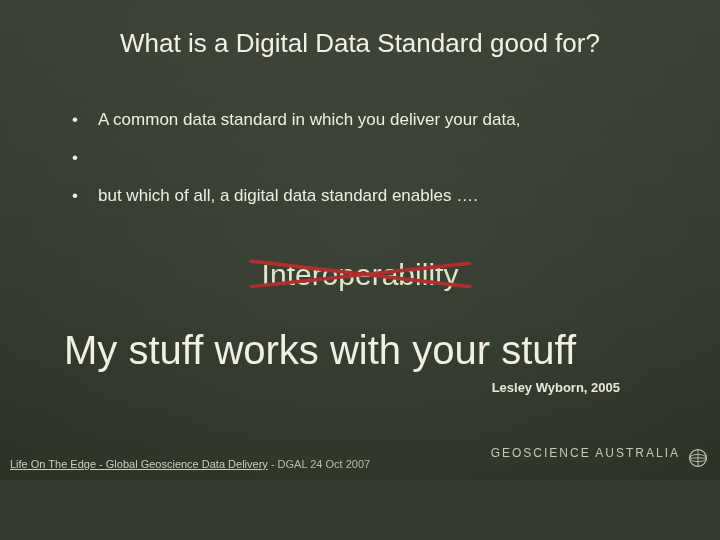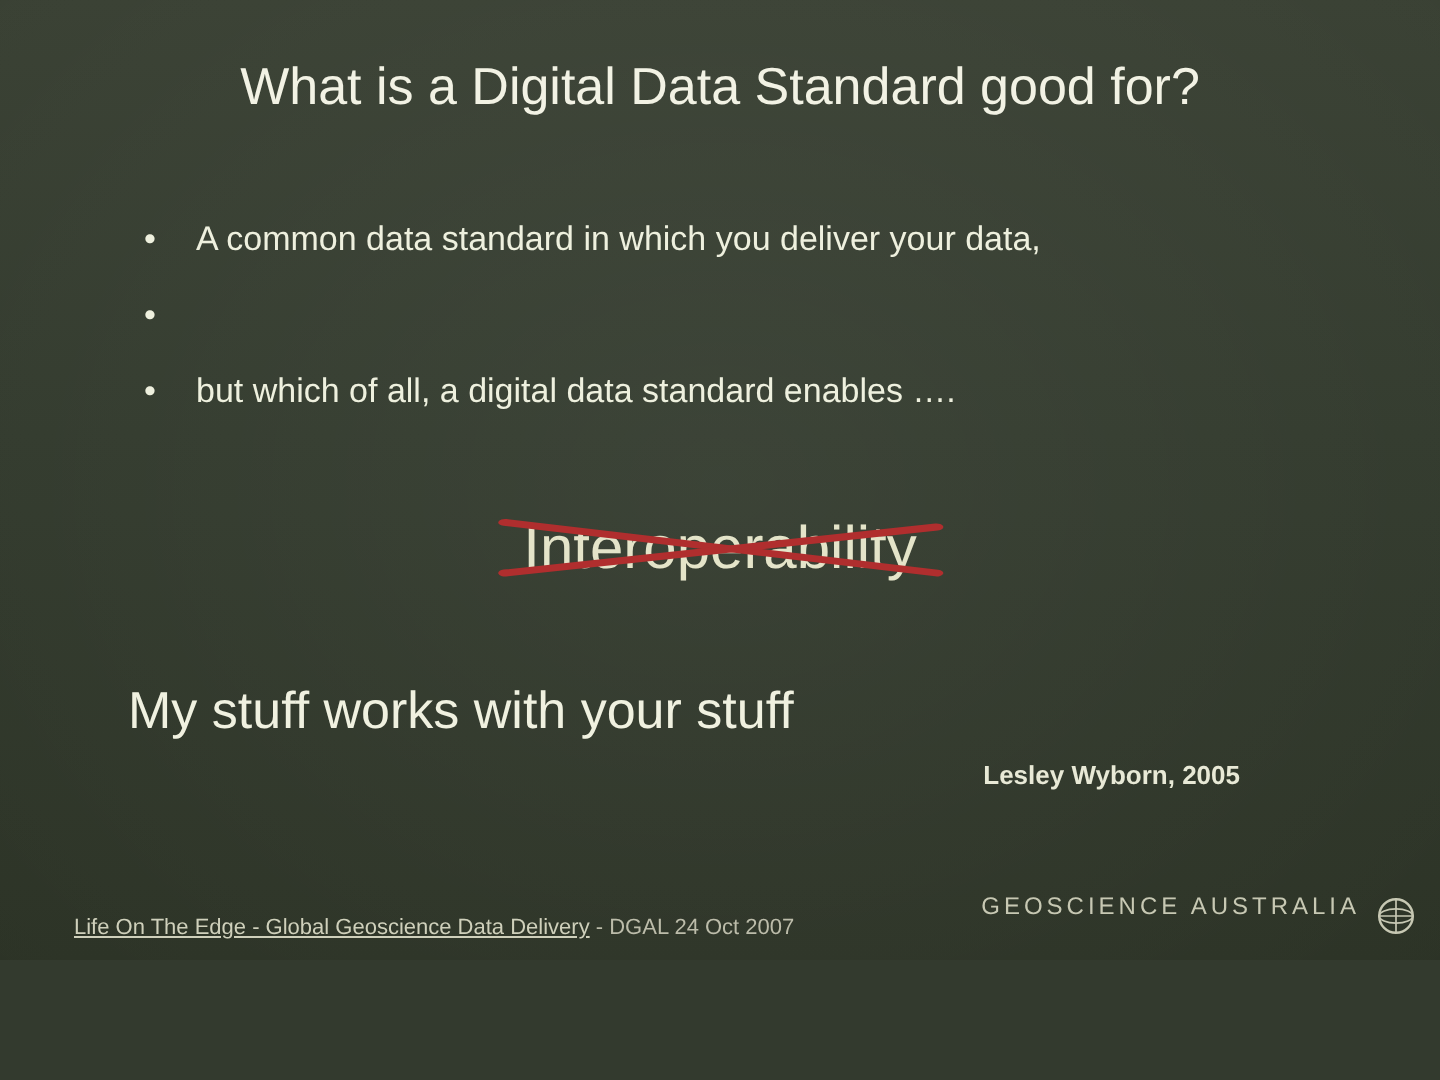--- a/index.html
+++ b/index.html
@@ -71,23 +71,22 @@
     top: -6px;
     width: calc(100% + 16px);
     height: calc(100% + 12px);
     pointer-events: none;
   }
   .bigline {
     position: absolute;
     top: 328px;
     left: 64px;
     right: 62px;
-    font-size: 26px;
+    font-size: 40px;
     color: #f0f1e0;
-    margin-top: 12px;
   }
   .attr {
     position: absolute;
     top: 380px;
     right: 100px;
     font-size: 13px;
     font-weight: bold;
     color: #e8e9d6;
   }
   .footer {
@@ -96,21 +95,20 @@
     bottom: 10px;
     width: 700px;
     display: flex;
     align-items: flex-end;
     justify-content: space-between;
     font-size: 11px;
     color: #c9c9b6;
   }
   .footer-left a {
     color: #cfd0bb;
-    margin-left: 27px;
   }
   .footer-left .nolink {
     text-decoration: none;
     color: #bcbcaa;
   }
   .footer-right {
     display: flex;
     align-items: flex-start;
     gap: 6px;
     font-size: 12px;

